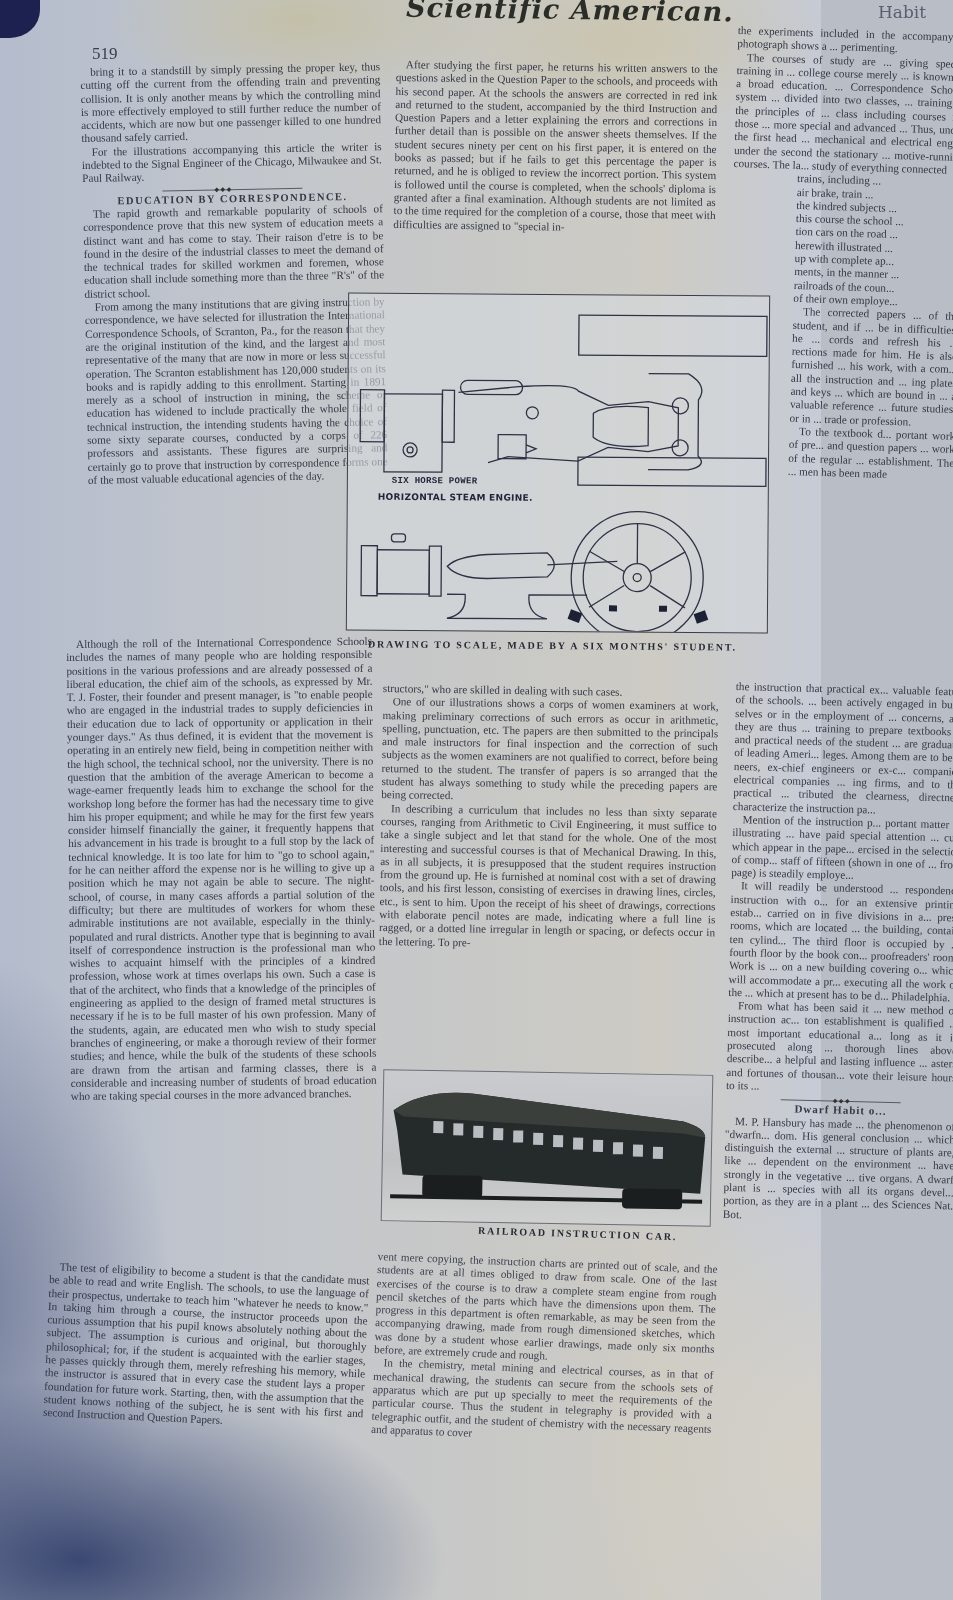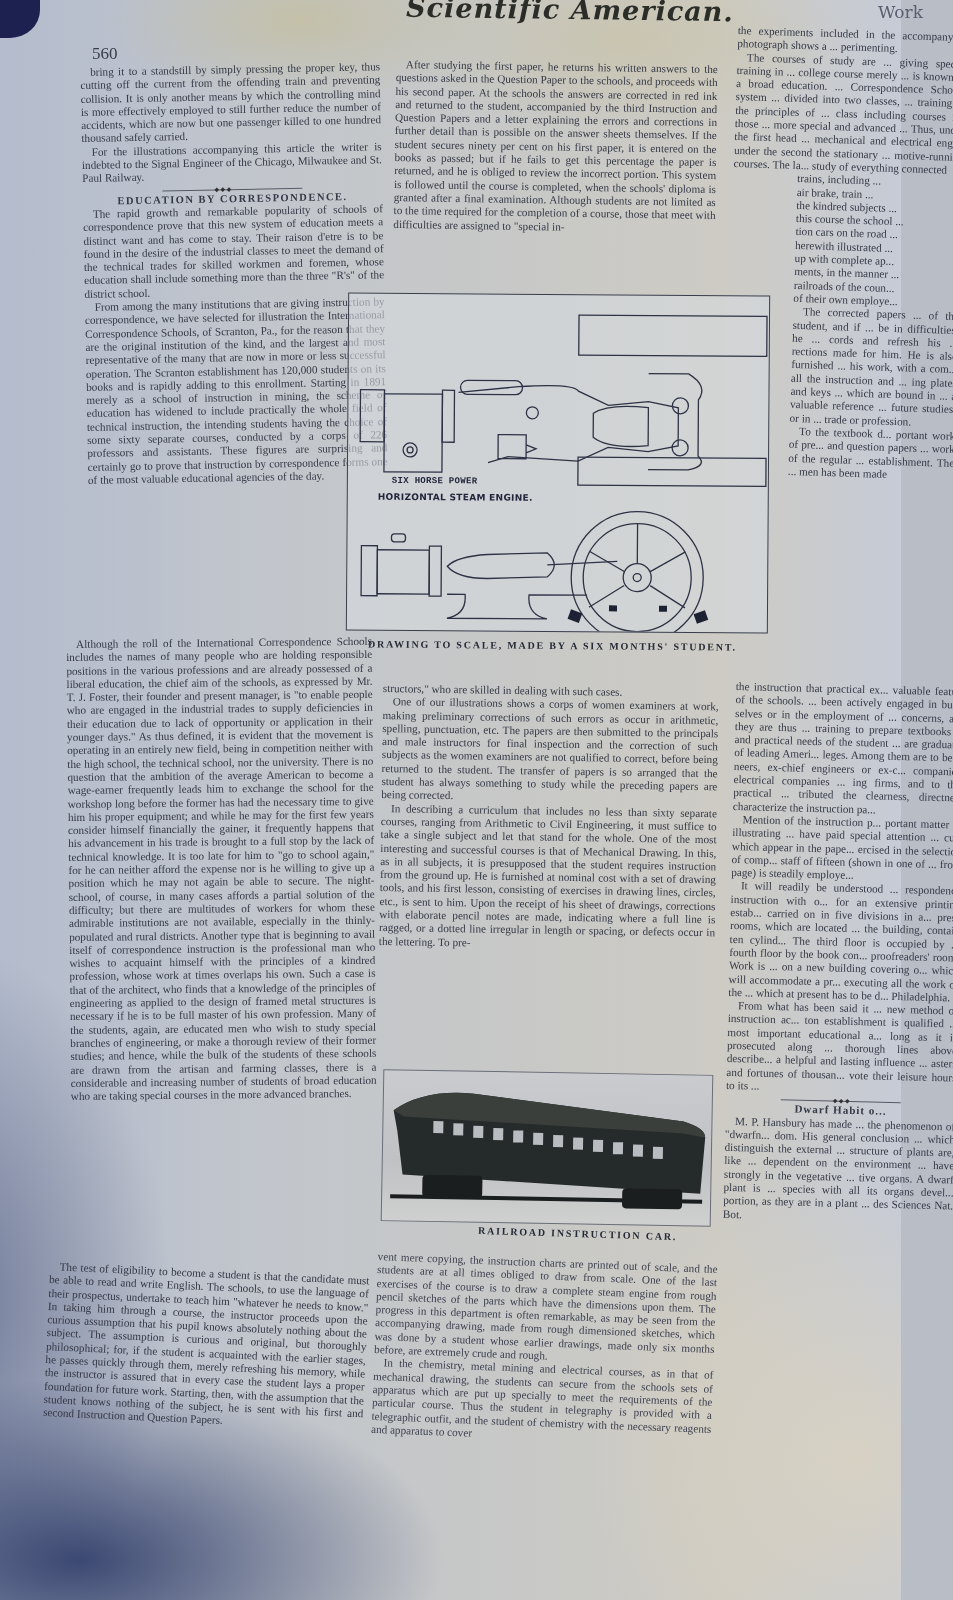--- a/index.html
+++ b/index.html
@@ -3,21 +3,21 @@
 <meta charset="utf-8">
 <style>
   html, body { margin: 0; padding: 0; }
   body {
     width: 953px; height: 1600px; overflow: hidden; position: relative;
     background: #b9bdc6;
     font-family: "Liberation Serif", "DejaVu Serif", serif;
     color: #2f3340;
   }
   .page {
-    position: absolute; left: 0; top: 0; width: 901px; height: 1600px;
+    position: absolute; left: 0; top: 0; width: 821px; height: 1600px;
     background:
       radial-gradient(ellipse 520px 260px at 80px 1560px, rgba(38,52,98,0.85), rgba(38,52,98,0) 70%),
       radial-gradient(ellipse 300px 500px at -40px 1300px, rgba(60,70,110,0.55), rgba(60,70,110,0) 70%),
       radial-gradient(ellipse 260px 110px at 300px 20px, rgba(196,186,140,0.55), rgba(196,186,140,0) 75%),
       radial-gradient(ellipse 300px 120px at 620px 40px, rgba(200,190,150,0.45), rgba(200,190,150,0) 75%),
       radial-gradient(ellipse 380px 360px at 860px 1460px, rgba(222,212,190,0.7), rgba(222,212,190,0) 75%),
       linear-gradient(90deg, #b4bccd 0%, #c2c6cc 30%, #c7c8c7 55%, #cdcbc4 80%, #c6cbd6 100%);
   }
   .corner-dark {
     position: absolute; left: 0; top: 0; width: 40px; height: 38px;
@@ -80,22 +80,22 @@
   .col1b { left: 66px; top: 638px; width: 306px; transform: rotate(-0.6deg); transform-origin: 0 0; }
   .col1c { left: 50px; top: 1260px; width: 320px; transform: rotate(2.6deg); transform-origin: 0 0; color: #333644; }
 </style>
 </head>
 <body>
 
 <div class="page">
   <div class="corner-dark"></div>
 
   <div class="masthead">Scientific American.</div>
-  <div class="date-partial">Work</div>
-  <div class="page-number">560</div>
+  <div class="date-partial">Habit</div>
+  <div class="page-number">519</div>
 
   <div class="col col1">
     <p>bring it to a standstill by simply pressing the proper key, thus cutting off the current from the offending train and preventing collision. It is only another means by which the controlling mind is more effectively employed to still further reduce the number of accidents, which are now but one passenger killed to one hundred thousand safely carried.</p>
     <p>For the illustrations accompanying this article the writer is indebted to the Signal Engineer of the Chicago, Milwaukee and St. Paul Railway.</p>
     <div class="rule"></div>
     <p class="headline">EDUCATION BY CORRESPONDENCE.</p>
     <p>The rapid growth and remarkable popularity of schools of correspondence prove that this new system of education meets a distinct want and has come to stay. Their raison d'etre is to be found in the desire of the industrial classes to meet the demand of the technical trades for skilled workmen and foremen, whose education shall include something more than the three "R's" of the district school.</p>
     <p>From among the many institutions that are giving instruction by correspondence, we have selected for illustration the International Correspondence Schools, of Scranton, Pa., for the reason that they are the original institution of the kind, and the largest and most representative of the many that are now in more or less successful operation. The Scranton establishment has 120,000 students on its books and is rapidly adding to this enrollment. Starting in 1891 merely as a school of instruction in mining, the scheme of education has widened to include practically the whole field of technical instruction, the intending students having the choice of some sixty separate courses, conducted by a corps of 226 professors and assistants. These figures are surprising and certainly go to prove that instruction by correspondence forms one of the most valuable educational agencies of the day.</p>
   </div>
 

